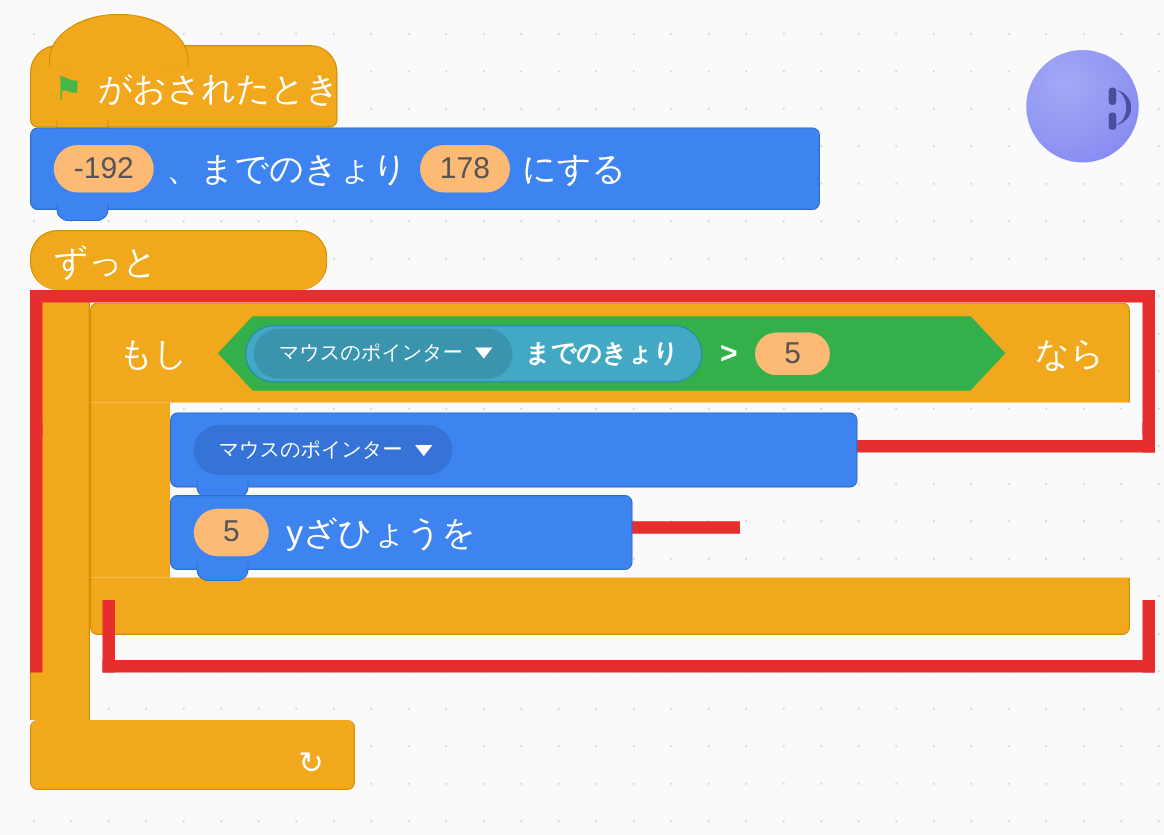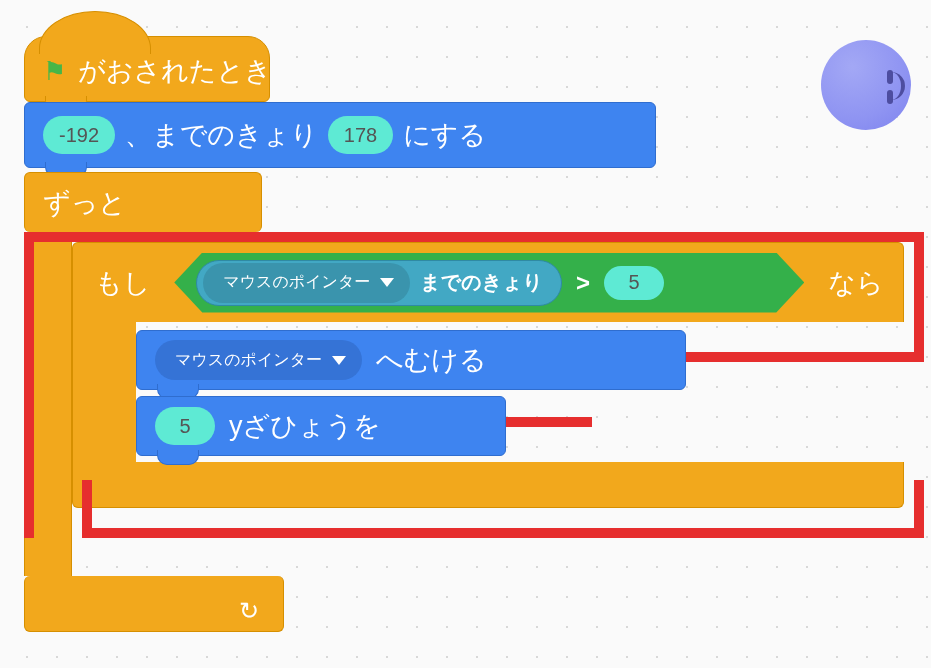--- a/index.html
+++ b/index.html
@@ -59,21 +59,21 @@
     position: absolute;
     left: 20px; bottom: -10px;
     width: 40px; height: 14px;
     background: inherit;
     border: inherit;
     border-top: none;
     border-radius: 0 0 10px 10px;
   }
 
   .goto { width: 632px; height: 66px; margin-top: 0px; }
-  .forever-top { width: 238px; height: 60px; margin-top: 4px; }
+  .forever-top { width: 238px; height: 48px; margin-top: 16px; border-radius: 22px; }
   .forever-left { width: 48px; background: #f2a81c; border: 1px solid #d68f00; border-top: none; border-bottom: none; }
   .forever-bottom { width: 880px; height: 56px; position: relative; }
   .forever-bottom .arrow {
     position: absolute; right: 640px; bottom: 6px; color: #fff; font-size: 24px;
   }
 
   
   .hl {
     border: 10px solid #e62e2e;
     position: absolute;
@@ -115,26 +115,26 @@
     display: flex; align-items: center; gap: 10px;
     padding: 0 16px 0 20px;
     color: #fff; font-size: 16px;
     cursor: pointer;
   }
   .dd.motion-dd { background: #3573d6; }
   .tri { width: 0; height: 0; border-left: 7px solid transparent; border-right: 7px solid transparent; border-top: 9px solid #fff; }
 
   
   .numpill {
-    background: #5eead4;
+    background: #fdba74;
     border-radius: 22px;
     height: 38px;
     min-width: 60px;
     display: flex; align-items: center; justify-content: center;
-    color: #555; font-size: 20px; font-weight: 500;
+    color: #555; font-size: 24px; font-weight: 500;
     padding: 0 16px;
     cursor: text;
   }
   .numpill.sm { height: 34px; }
 
   .point { width: 550px; height: 60px; }
   .move  { width: 370px; height: 60px; }
 
   
   .ball {
@@ -217,21 +217,20 @@
       <div style="display:flex;">
         <div class="if-left" style="height:140px; border-left:1px solid #d68f00;"></div>
         <div style="padding-top:8px; display:flex; flex-direction:column; gap:6px;">
 
           <div class="block motion point bump">
             <div class="row" style="gap:14px;">
               <div class="dd motion-dd">
                 <span>マウスのポインター</span>
                 <span class="tri"></span>
               </div>
-              <span class="lbl">へむける</span>
             </div>
           </div>
 
           <div class="block motion move bump">
             <div class="row" style="gap:14px;">
               <span class="numpill">5</span>
               <span class="lbl">yざひょうを</span>
             </div>
           </div>
 

